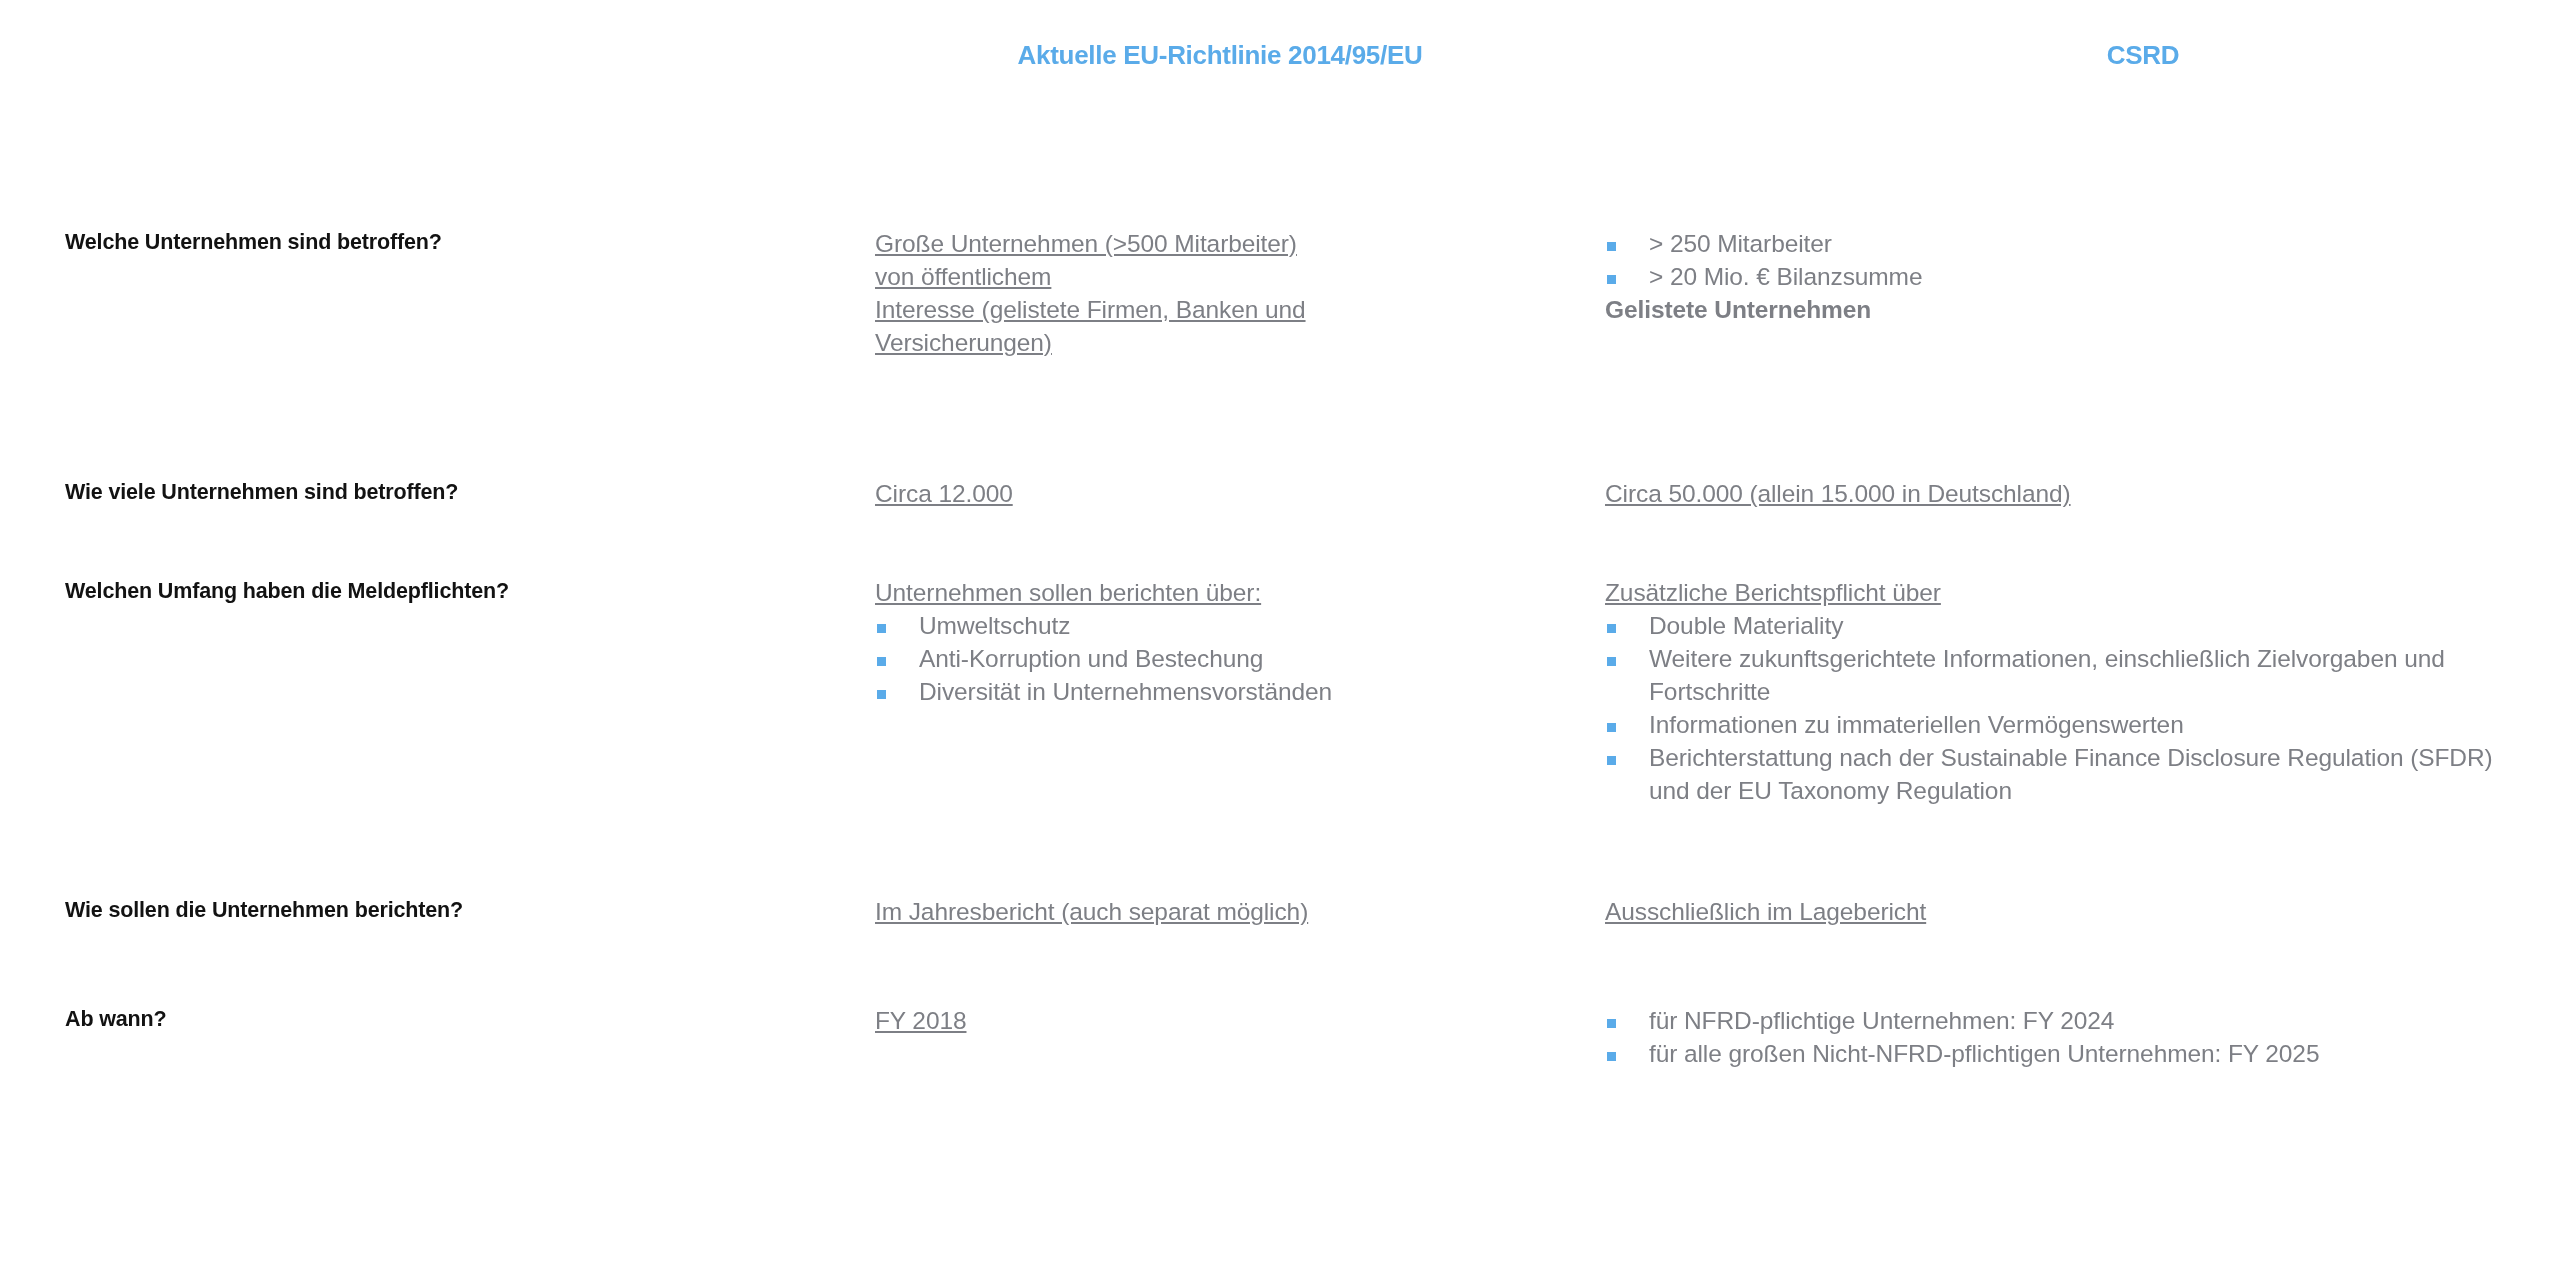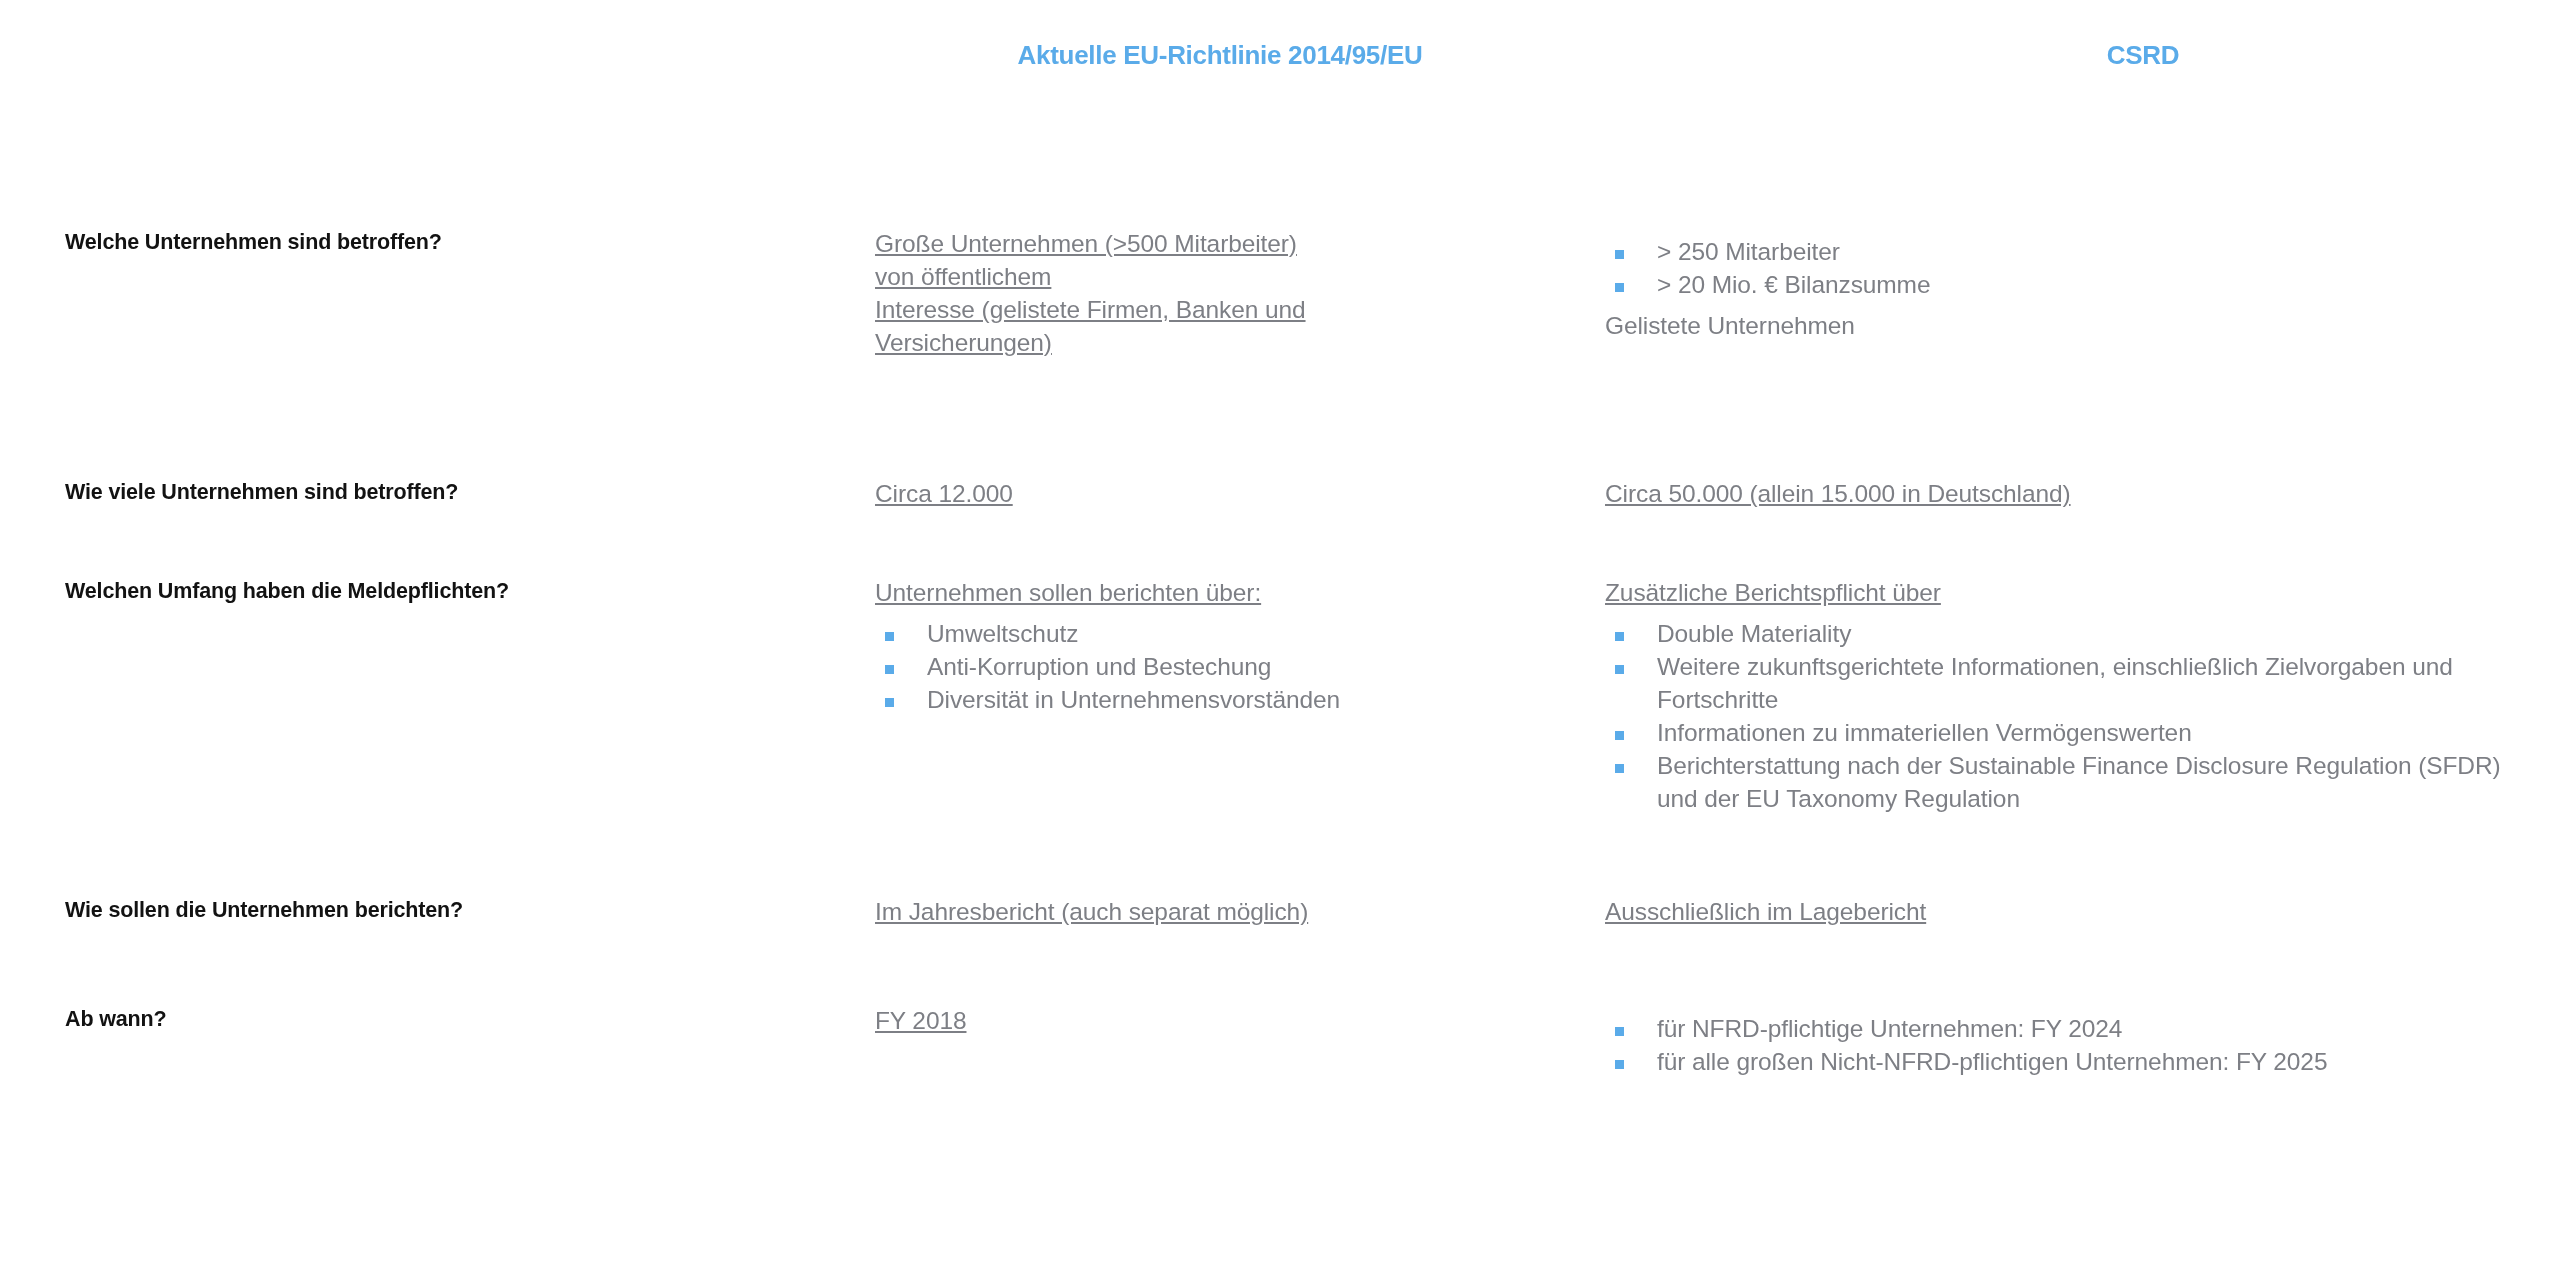--- a/index.html
+++ b/index.html
@@ -80,39 +80,40 @@
 
   .lead {
     margin: 0;
     white-space: pre-line;
     text-decoration: underline;
   }
 
   
   ul.bullets {
     list-style: none;
-    margin: 8px;
+    margin: 0;
     padding: 0;
   }
   ul.bullets > li {
     position: relative;
     padding-left: 44px;
     margin: 0;
   }
   ul.bullets > li .sq {
     position: absolute;
     left: 2px;
     top: 14px;
     width: 9px;
     height: 9px;
     background: #5aabe9;
   }
   .tail {
     margin: 0;
     white-space: pre-line;
+    font-weight: bold;
   }
 
   
   #row-0 { top: 228px; }
   #row-1 { top: 478px; }
   #row-2 { top: 577px; }
   #row-3 { top: 896px; }
   #row-4 { top: 1005px; }
 </style>
 </head>

